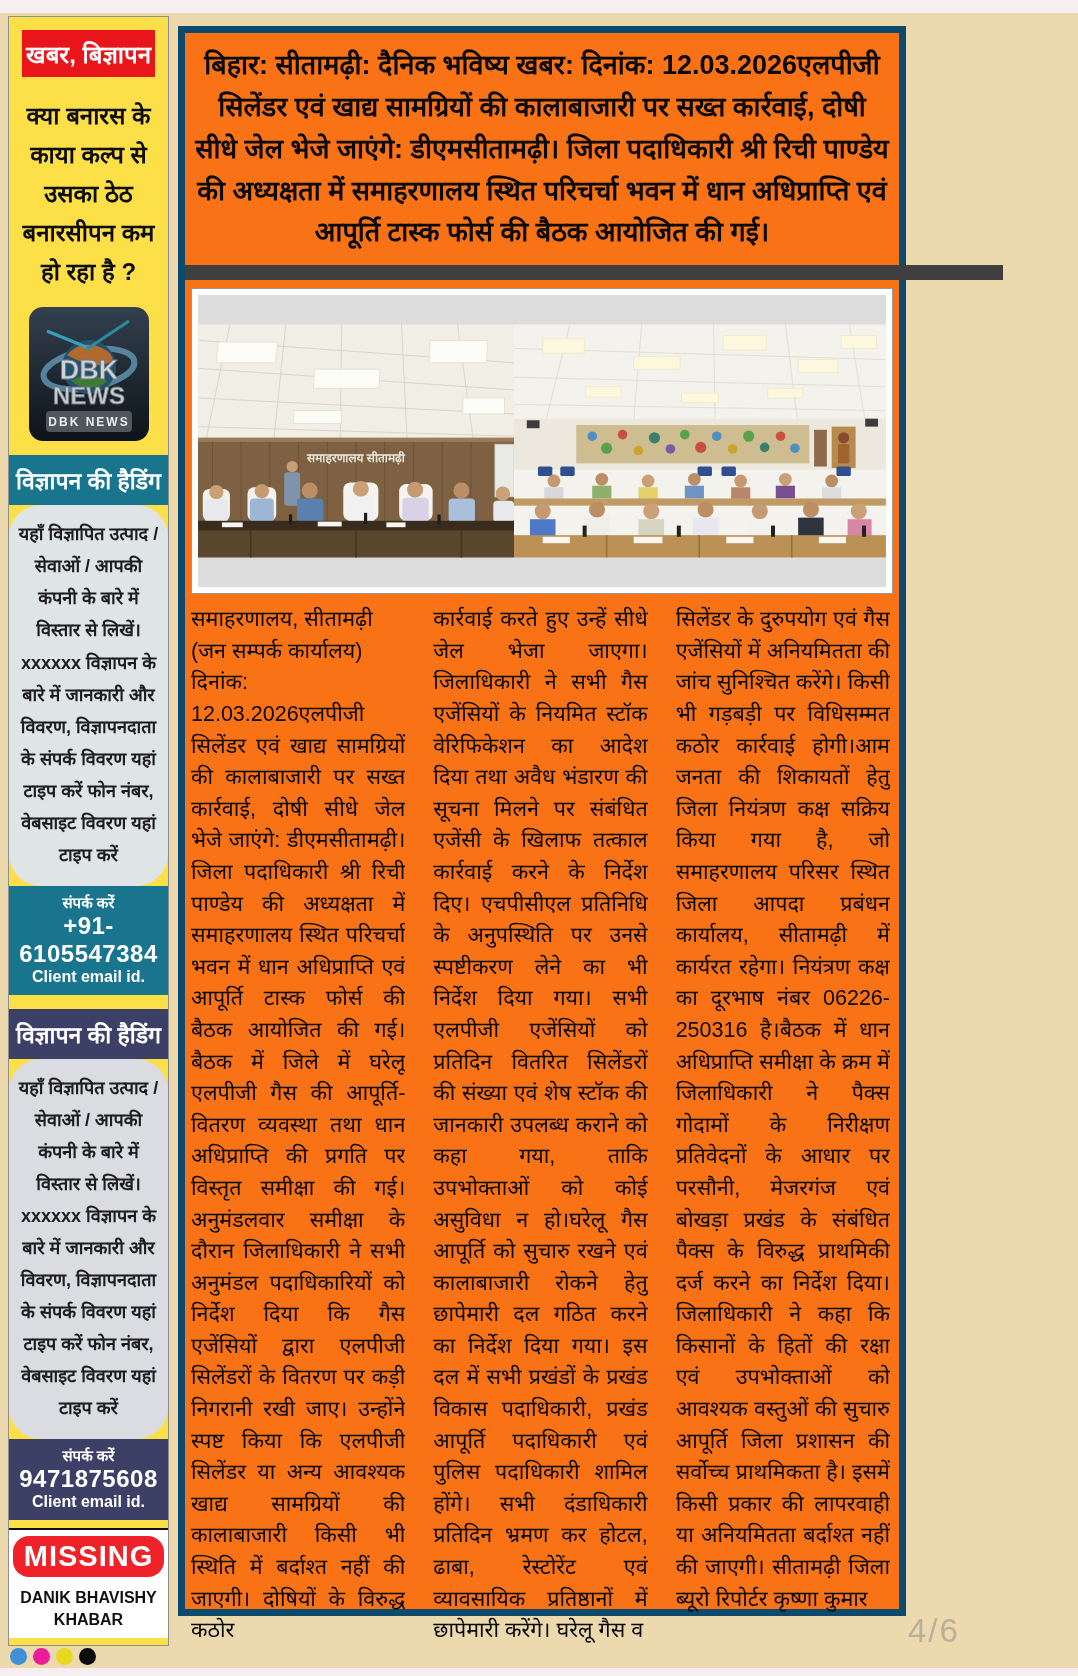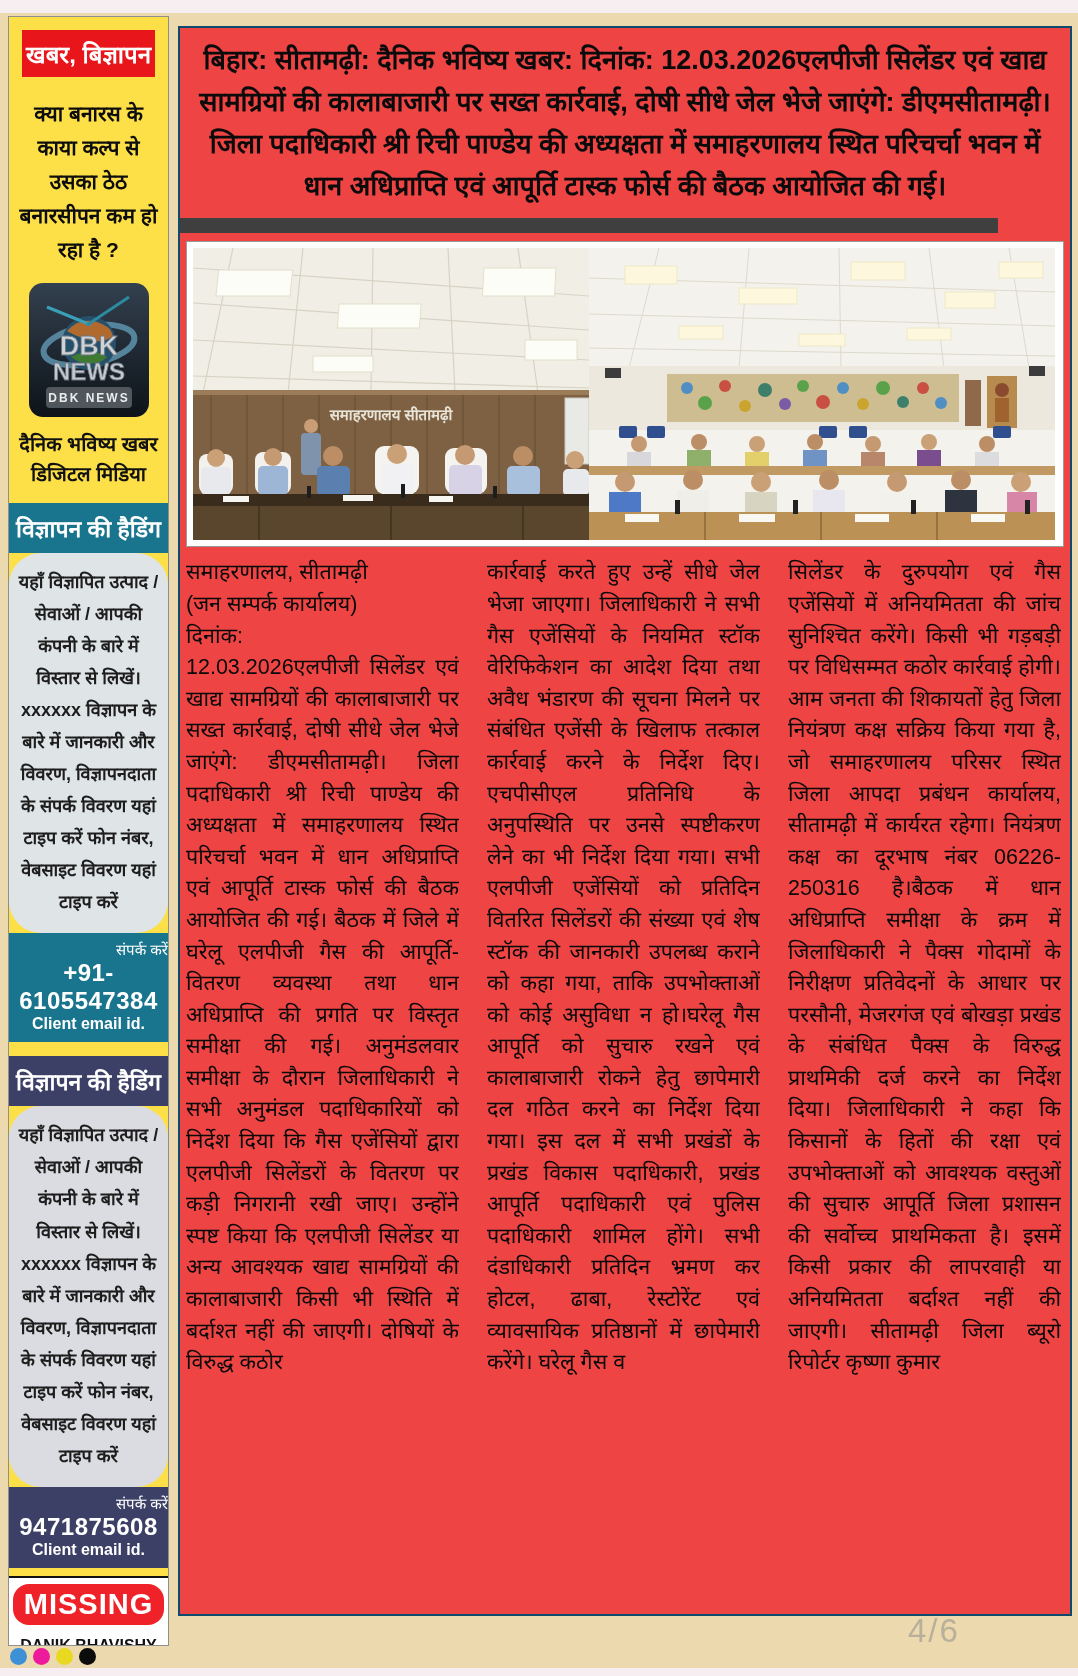--- a/index.html
+++ b/index.html
@@ -15,55 +15,55 @@
   
   .sidebar{
     position:absolute;left:8px;top:16px;width:161px;height:1630px;
     background:#fde047;border:1px solid #8f8f8f;box-sizing:border-box;overflow:hidden;
   }
   .sb-red-banner{
     margin:13px 13px 0;background:#e8151b;color:#fff;font-weight:bold;
     font-size:24px;text-align:center;padding:7px 2px;
   }
   .sb-question{
-    margin:20px 5px 0;font-weight:bold;font-size:21px;line-height:1.62;text-align:center;color:#0d0d0d;
+    margin:20px 5px 0;font-weight:bold;font-size:24px;line-height:1.62;text-align:center;color:#0d0d0d;
   }
   .sb-logo{display:block;margin:16px auto 0;}
   .sb-brand{
     margin:12px 2px 0;font-weight:bold;font-size:20px;line-height:1.5;text-align:center;
   }
   .ad{margin-top:14px;}
   .ad-header{
     color:#fff;font-weight:bold;font-size:23px;text-align:center;padding:9px 0;
   }
   .ad-body{
     padding:13px 5px 15px;font-weight:bold;font-size:18px;line-height:1.78;text-align:center;color:#1d1d1d;border-radius:32px;
   }
   .ad-footer{color:#fff;text-align:center;padding:6px 0 9px;}
-  .ad-contact{font-size:15px;font-weight:normal;text-align:right;}
+  .ad-contact{font-size:15px;font-weight:bold;}
   .ad-phone{font-size:24px;font-weight:bold;letter-spacing:.5px;}
   .ad-email{font-size:16px;font-weight:bold;}
   .ad1 .ad-header,.ad1 .ad-footer{background:#19758e;}
   .ad1 .ad-body{background:#dfe4e7;}
   .ad2 .ad-header,.ad2 .ad-footer{background:#3d4066;}
   .ad2 .ad-body{background:#dbdce1;}
   .missing{background:#fff;margin-top:8px;padding-bottom:8px;border-top:2px solid #111;}
   .missing-banner{
     margin:6px 4px 10px;background:#ee2228;color:#fff;font-weight:bold;
     font-size:29px;text-align:center;letter-spacing:1px;padding:4px 0;border-radius:16px;
   }
   .missing-en{font-weight:bold;font-size:16px;text-align:center;line-height:1.35;}
 
   .dots{position:absolute;left:10px;top:1648px;display:flex;gap:6px;}
   .dot{width:17px;height:17px;border-radius:50%;}
 
   
   .main{
-    position:absolute;left:178px;top:26px;width:894px;height:1590px;
-    background:#ef4444;border:2px solid #0c4a6e;box-sizing:border-box;
+    position:absolute;left:178px;top:26px;width:728px;height:1590px;
+    background:#f97316;border:7px solid #0c4a6e;box-sizing:border-box;
   }
   .headline{
     padding:12px 10px 6px;font-weight:bold;font-size:27px;line-height:1.55;
     text-align:center;color:#0b0b0b;
   }
   .divider-bar{height:15px;background:#3f3f3f;width:818px;margin-top:5px;}
   .photo-wrap{
     margin:8px 6px 0;border:1px solid #9a9a9a;background:#fff;
     padding:6px;display:flex;gap:0;
   }
@@ -105,21 +105,20 @@
     <path d="M38 48 q12 -14 30 -9 q14 4 16 14 q-10 8 -24 4 q-14 -4 -22 -9z" fill="#b06a2e"></path>
     <path d="M42 74 q10 8 24 6 q8 -1 12 -6 q-8 -6 -20 -5 q-10 1 -16 5z" fill="#3f7a33"></path>
     <path d="M18 24 L62 42" stroke="#3aa0b8" stroke-width="3" fill="none"></path>
     <path d="M100 14 L58 42" stroke="#2d8aa0" stroke-width="3" fill="none"></path>
     <text x="60" y="72" text-anchor="middle" font-size="27" font-weight="bold" fill="#ccd2d6" stroke="#6e7680" stroke-width="0.8">DBK</text>
     <text x="60" y="97" text-anchor="middle" font-size="24" font-weight="bold" fill="#c4cacf" stroke="#6e7680" stroke-width="0.8">NEWS</text>
     <rect x="17" y="104" width="86" height="21" rx="4" fill="#565d63" opacity="0.9"></rect>
     <text x="60" y="119" text-anchor="middle" font-size="12" font-weight="bold" letter-spacing="2" fill="#e9ebed">DBK NEWS</text>
   </svg>
 
-  <div class="sb-brand">दैनिक भविष्य खबर डिजिटल मिडिया</div>
 
   <div class="ad ad1">
     <div class="ad-header">विज्ञापन की हैडिंग</div>
     <div class="ad-body">यहाँ विज्ञापित उत्पाद / सेवाओं / आपकी कंपनी के बारे में विस्तार से लिखें। xxxxxx विज्ञापन के बारे में जानकारी और विवरण, विज्ञापनदाता के संपर्क विवरण यहां टाइप करें फोन नंबर, वेबसाइट विवरण यहां टाइप करें</div>
     <div class="ad-footer">
       <div class="ad-contact">संपर्क करें</div>
       <div class="ad-phone">+91-6105547384</div>
       <div class="ad-email">Client email id.</div>
     </div>
   </div>

